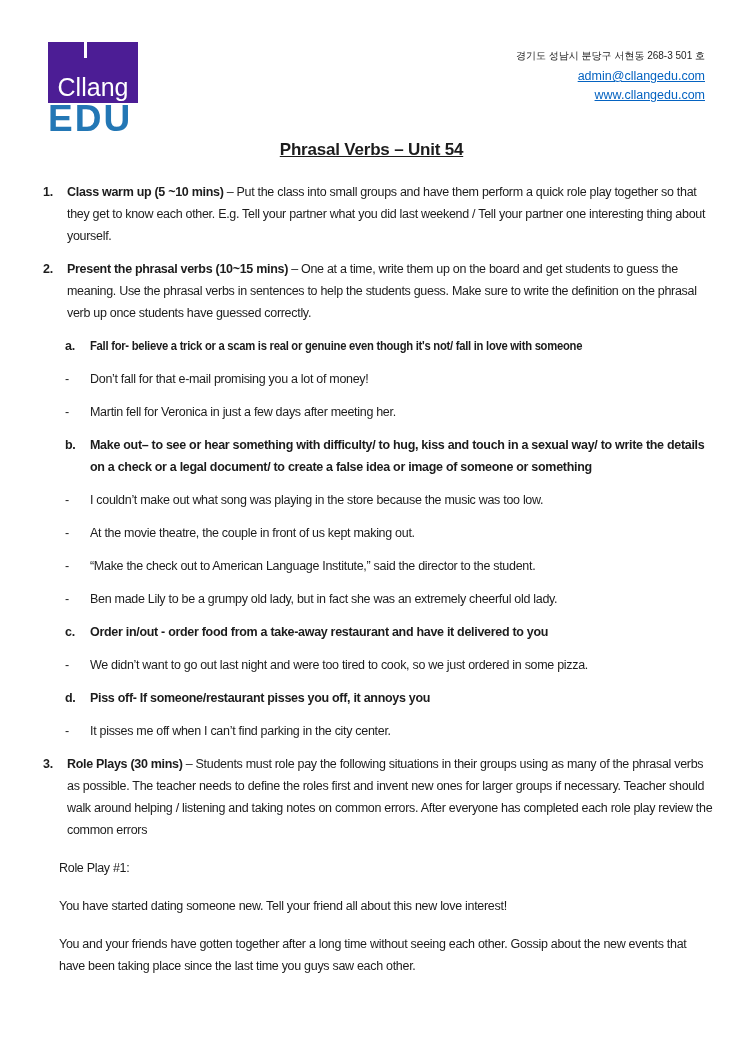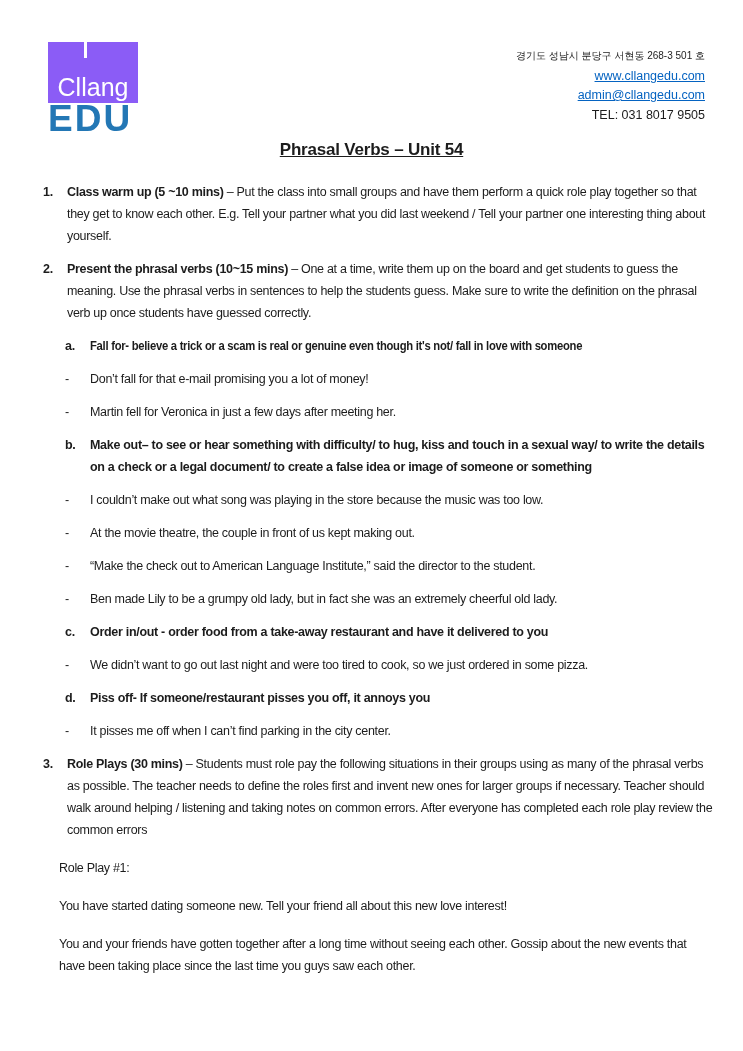--- a/index.html
+++ b/index.html
@@ -66,31 +66,30 @@
   .rp-label, .rp-text { margin:16px; }
   .rp-gap { margin-bottom:11px; }
 </style>
 </head>
 <body>
 
 <div class="page">
 
   <header>
     <div class="logo">
-      <div class="logo-square" style="background: #8b5cf6;">
+      <div class="logo-square" style="background: #4c1d95;">
         <span class="logo-tick"></span>
         <span class="logo-word">Cllang</span>
       </div>
       <div class="logo-edu" style="color: rgb(35, 119, 181);">EDU</div>
     </div>
     <div class="contact">
       <div class="c-line korean">경기도 성남시 분당구 서현동 268-3 501 호</div>
+      <div class="c-line"><a class="link" style="color: rgb(5, 99, 193);">admin@cllangedu.com</a></div>
       <div class="c-line"><a class="link" style="color: rgb(5, 99, 193);">www.cllangedu.com</a></div>
-      <div class="c-line"><a class="link" style="color: rgb(5, 99, 193);">admin@cllangedu.com</a></div>
-      <div class="c-line tel-line">TEL: 031 8017 9505</div>
     </div>
   </header>
 
   <h1 class="title">Phrasal Verbs – Unit 54</h1>
 
   <main class="body" id="body-items">
       <div class="row num">
         <span class="marker">1.</span>
         <span class="text"><b>Class warm up (5 ~10 mins)</b> – Put the class into small groups and have them perform a quick role play together so that they get to know each other. E.g. Tell your partner what you did last weekend / Tell your partner one interesting thing about yourself.</span>
       </div>

